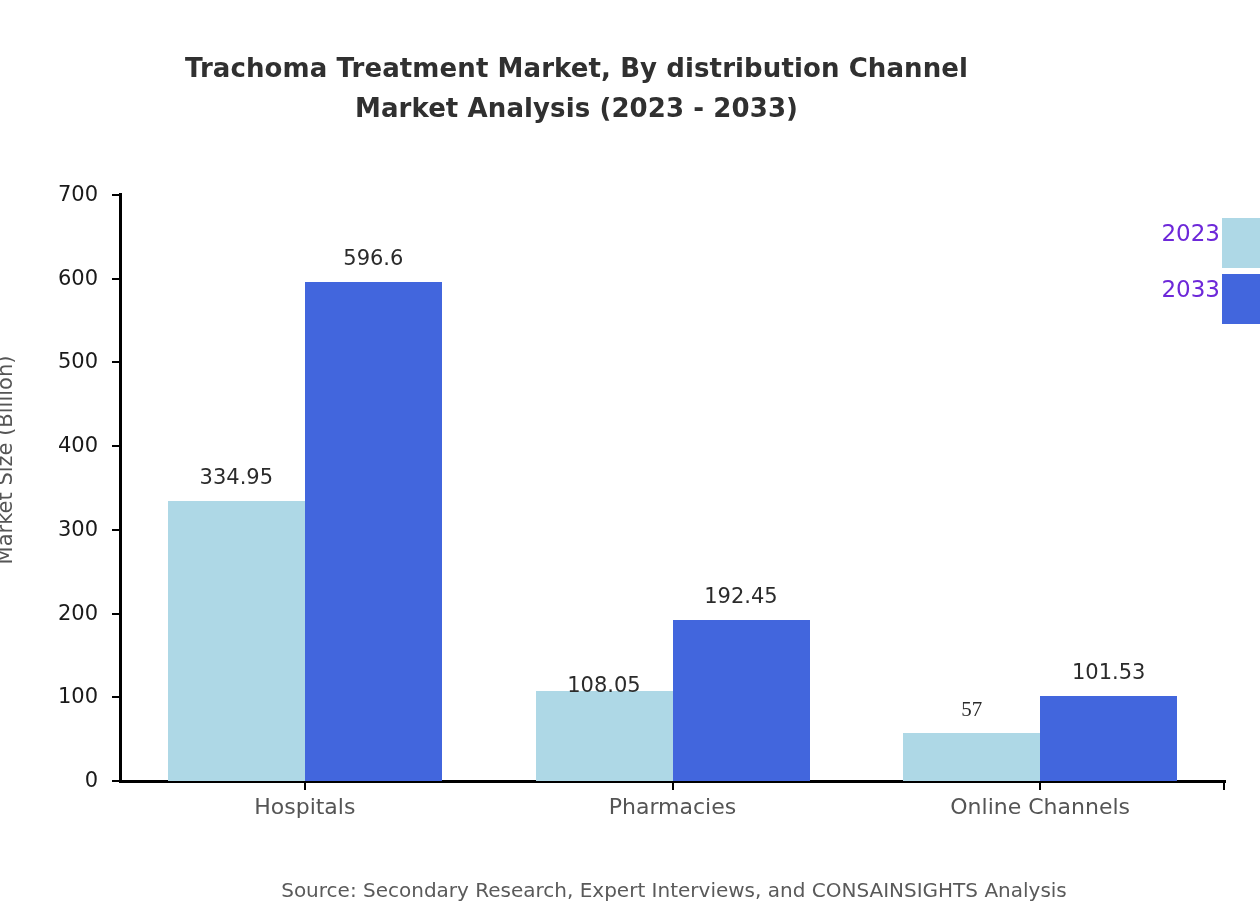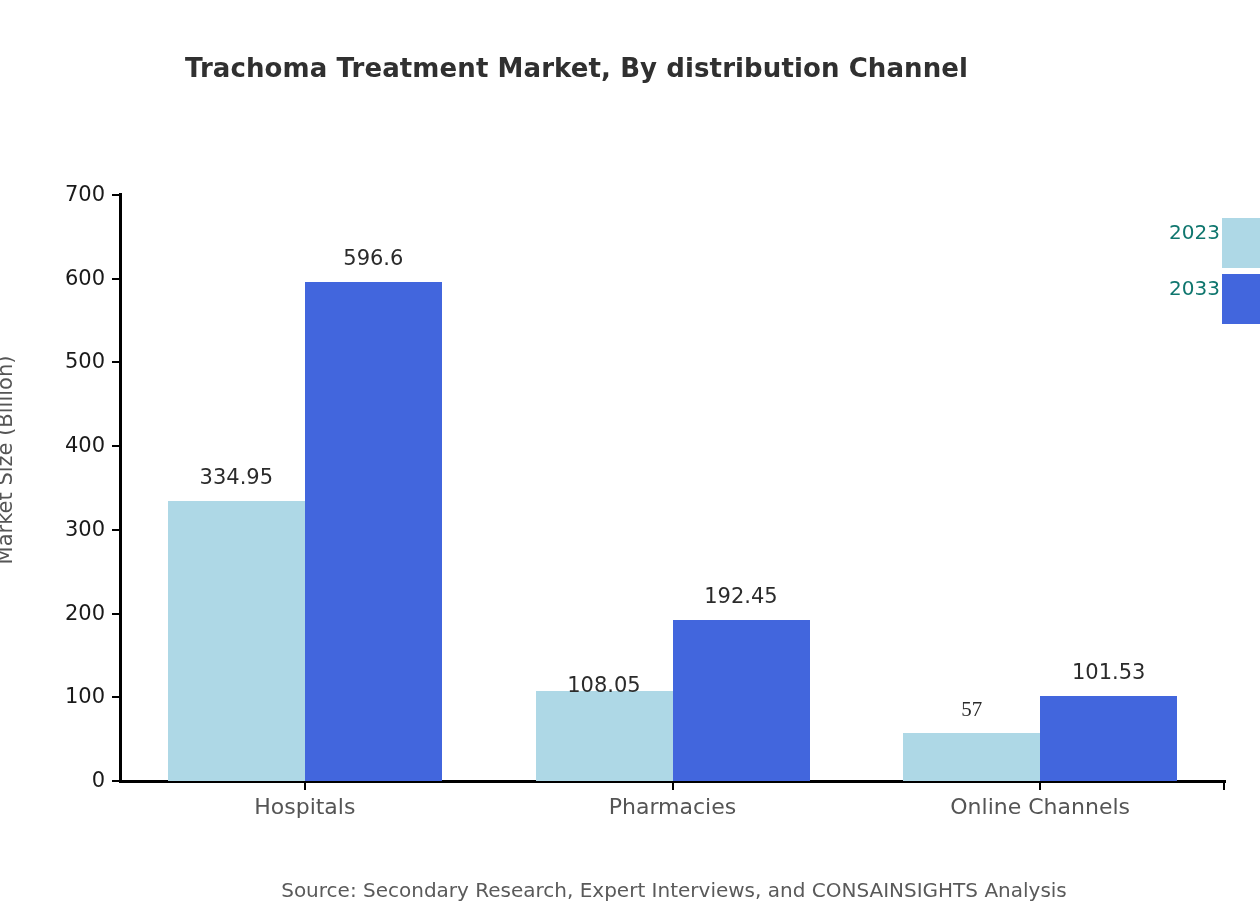--- a/index.html
+++ b/index.html
@@ -68,21 +68,21 @@
   .y-tick .y-tick-mark {
     position: absolute;
     right: 0px;
     top: -1px;
     width: 9px;
     height: 2px;
     background: #000000;
   }
   .y-tick .y-tick-label {
     position: absolute;
-    right: 16px;
+    right: 23px;
     top: -13px;
     font-size: 21px;
     color: #1a1a1a;
     text-align: right;
     white-space: nowrap;
   }
 
   
   #y-axis-title {
     position: absolute;
@@ -151,22 +151,22 @@
     width: 130px;
   }
   .legend-row {
     position: relative;
     height: 56px;
   }
   .legend-label {
     position: absolute;
     right: 40px;
     top: 2px;
-    font-size: 20px;
-    color: #0f766e;
+    font-size: 23px;
+    color: #6d28d9;
     text-align: left;
     white-space: nowrap;
   }
   .legend-swatch {
     position: absolute;
     left: 92px;
     top: 0px;
     width: 60px;
     height: 50px;
   }
@@ -184,20 +184,21 @@
     color: #5a5a5a;
     white-space: nowrap;
     padding-left: 44px;
   }
 </style>
 </head>
 <body>
 
 <div id="chart-title">
   <span class="title-line">Trachoma Treatment Market, By distribution Channel</span>
+  <span class="title-line">Market Analysis (2023 - 2033)</span>
 </div>
 
 <div id="y-axis-spine"></div>
 <div id="x-axis-spine"></div>
 <div id="x-axis-endcap"></div>
 
 <div id="y-axis-title">Market Size (Billion)</div>
 
 <div id="y-ticks">
     <div class="y-tick" style="top: 781px;">

